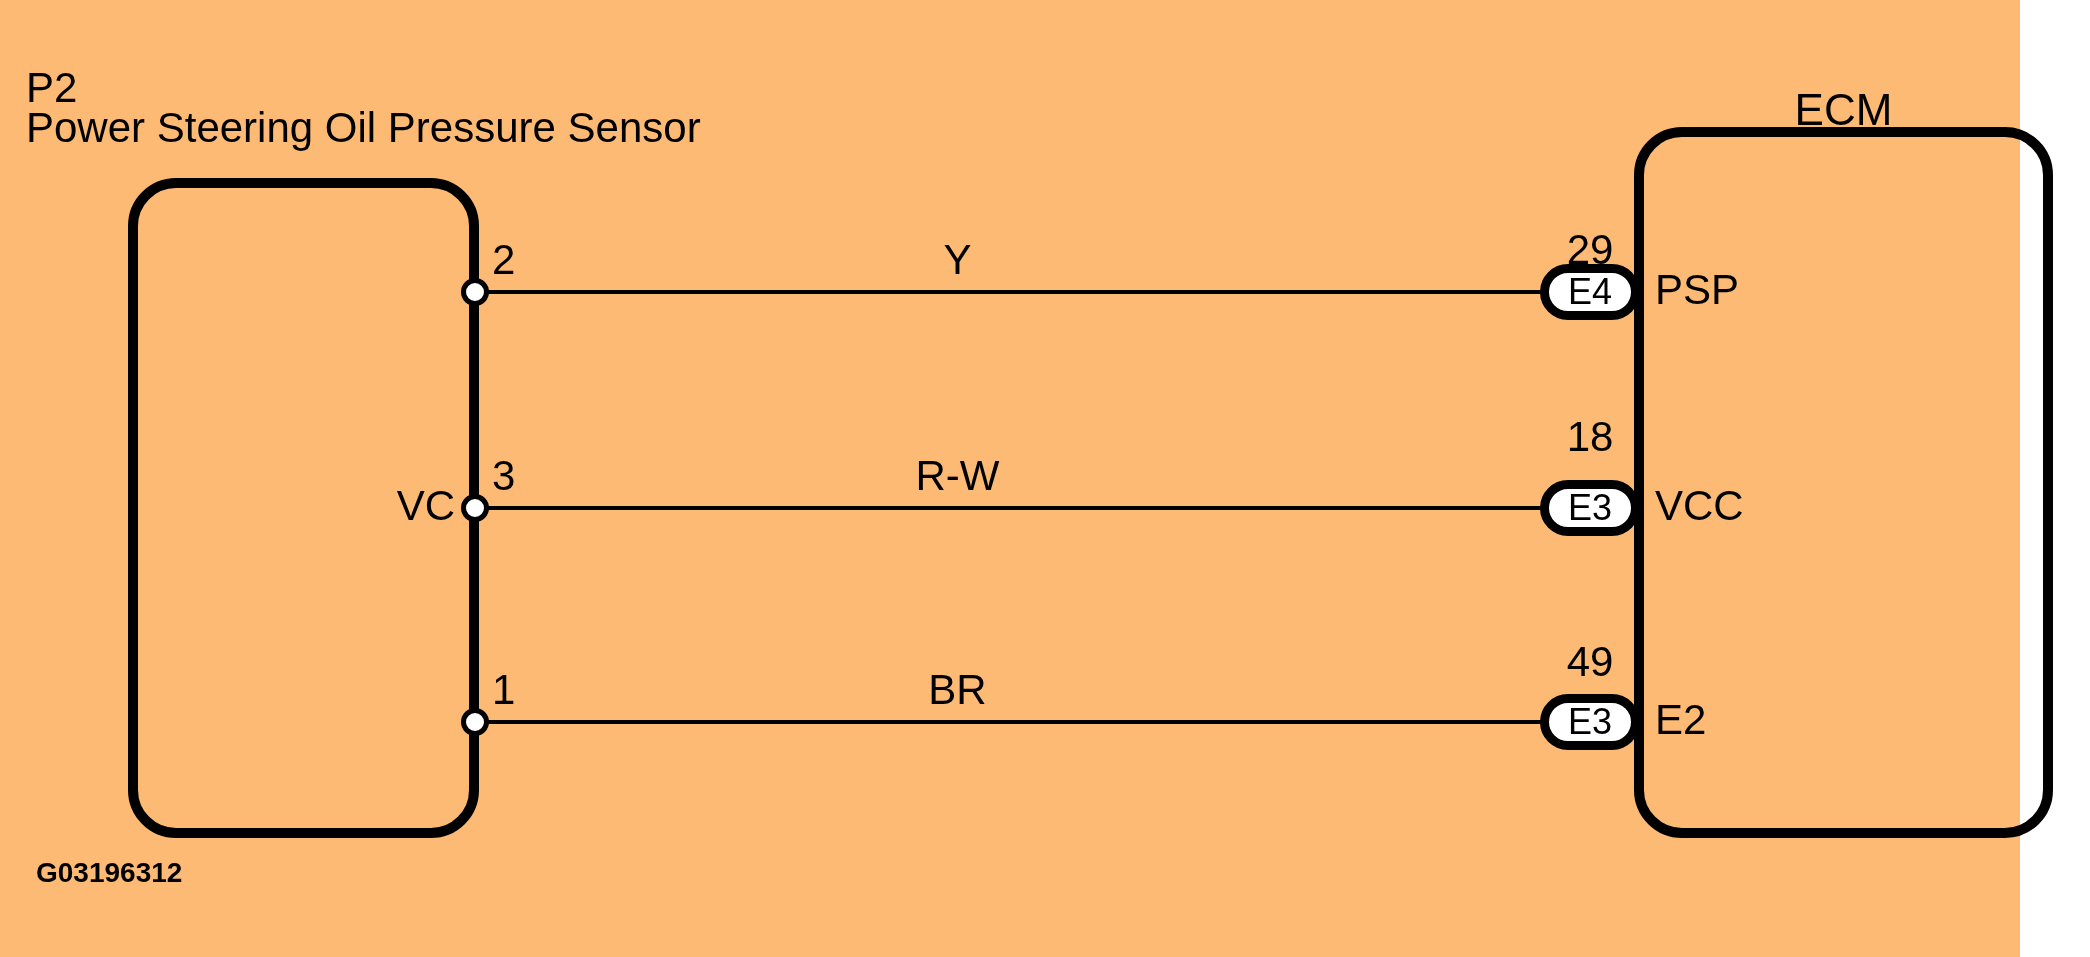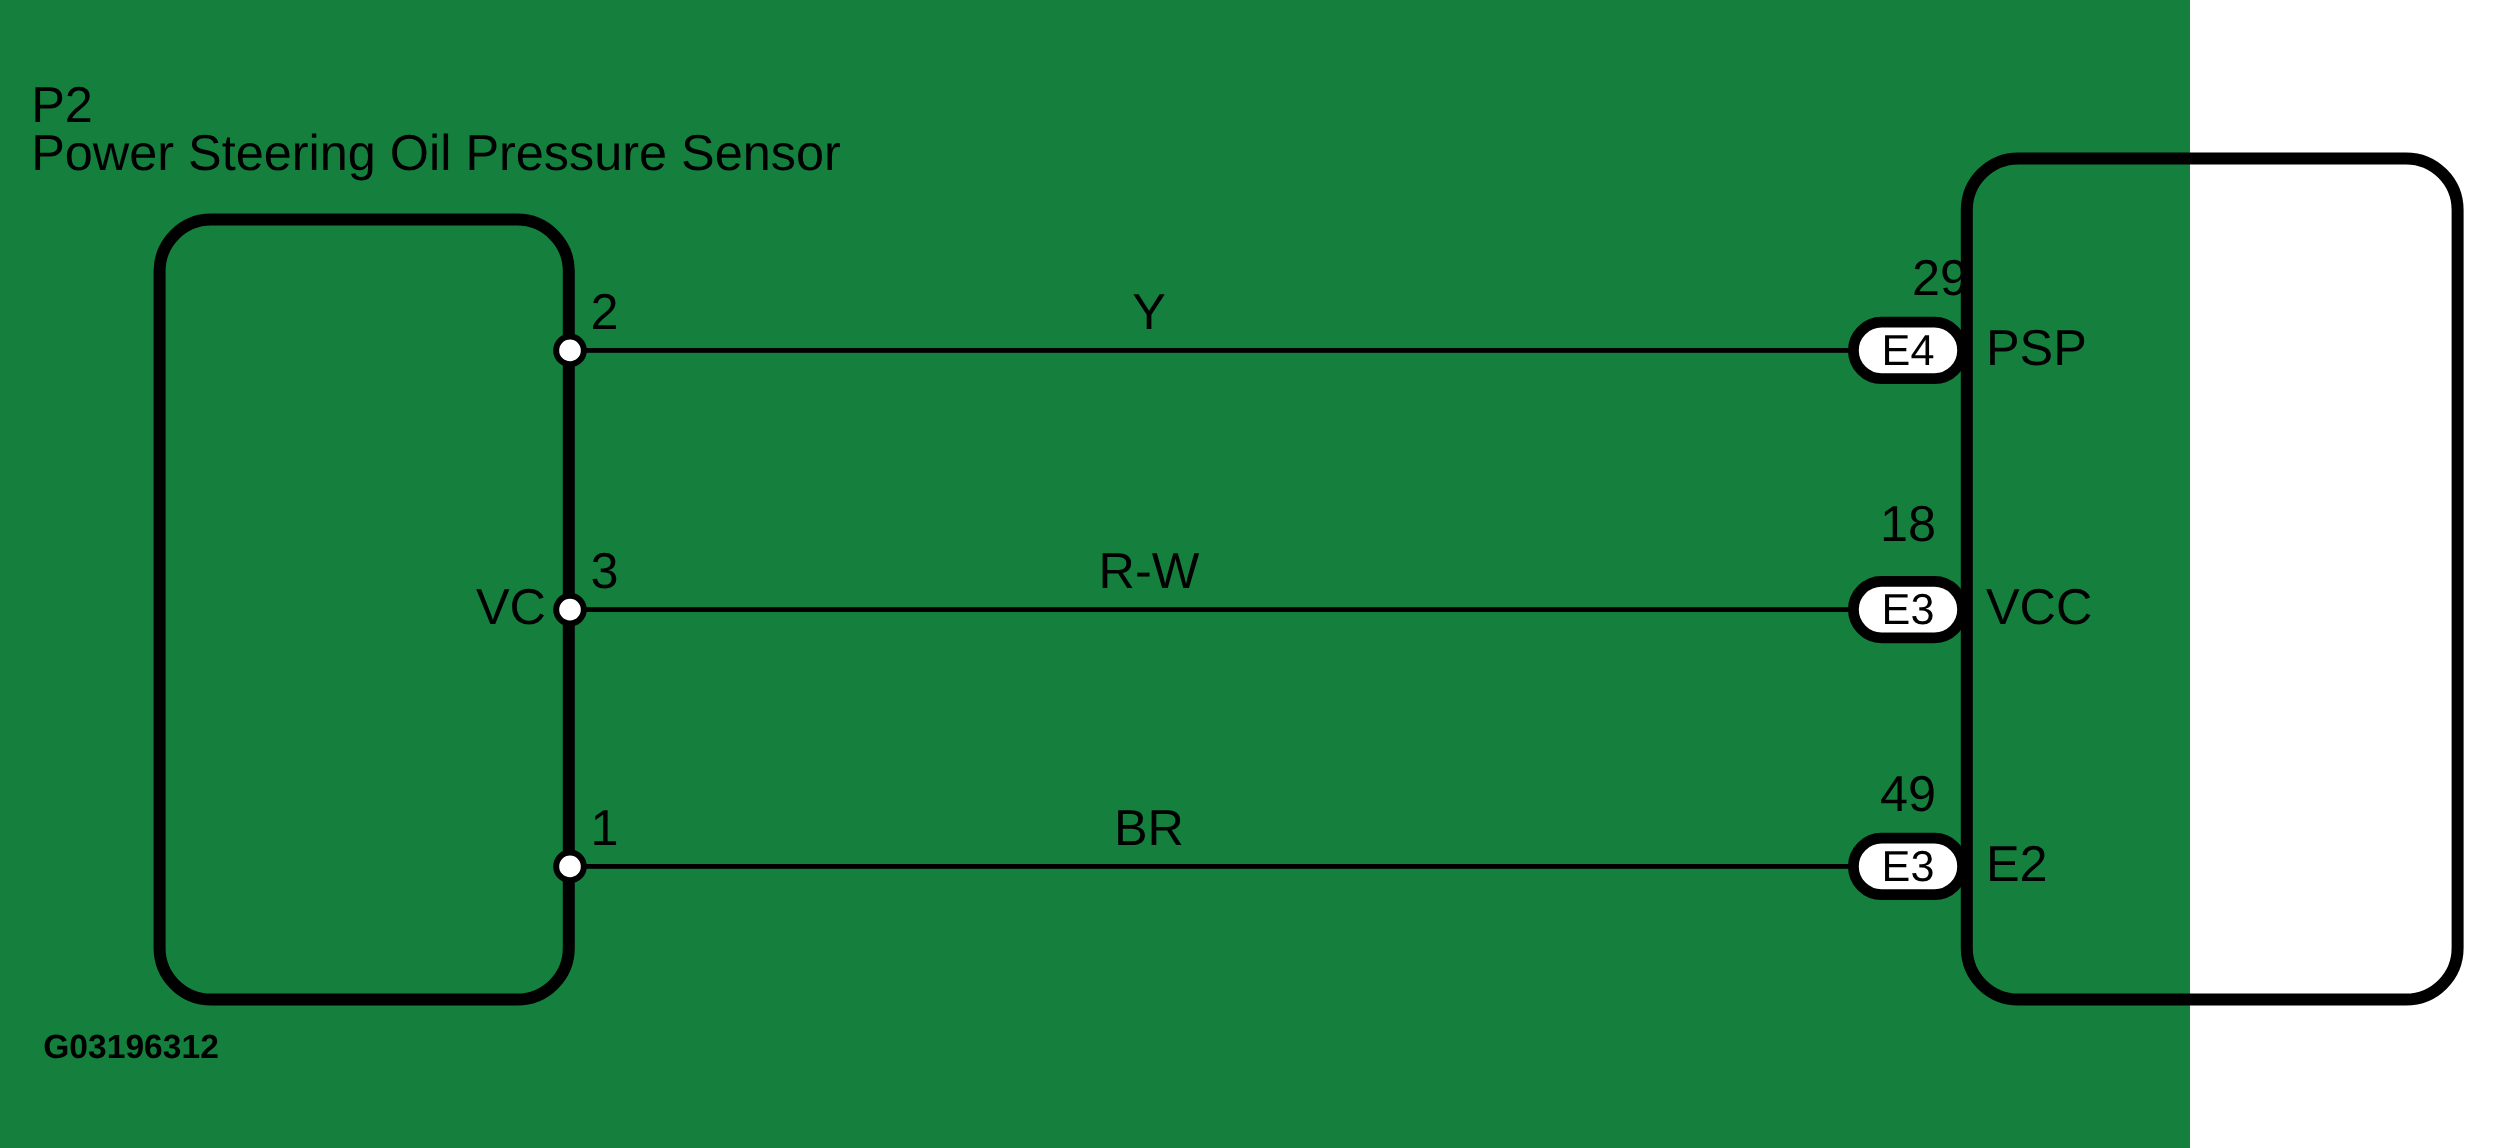--- a/index.html
+++ b/index.html
@@ -5,23 +5,23 @@
   html, body {
     margin: 0;
     padding: 0;
     background: #ffffff;
     width: 2090px;
     height: 957px;
     overflow: hidden;
   }
   .stage {
     position: relative;
-    width: 1825px;
+    width: 2020px;
     height: 957px;
-    background: #15803d;
+    background: #fdba74;
     font-family: "Liberation Sans", sans-serif;
     color: #000000;
   }
   .abs { position: absolute; }
   .txt {
     font-family: "Liberation Sans", sans-serif;
     color: #000000;
     white-space: nowrap;
     line-height: 44px;
     font-size: 42px;
@@ -98,27 +98,28 @@
 </head>
 <body>
 
 <div class="stage">
 
   <div class="abs txt" style="left:26px; top:66px;">P2</div>
   <div class="abs txt" style="left:26px; top:106px;">Power Steering Oil Pressure Sensor</div>
 
   <div class="abs box sensor-box" style="left:128px; top:178px; width:351px; height:660px;"></div>
 
+  <div class="abs txt ecm-title" style="top:87px;">ECM</div>
   <div class="abs box ecm-box" style="left:1634px; top:127px; width:419px; height:711px;"></div>
 
   <div class="abs wire" style="left:486px; top:290px; width:1058px;"></div>
   <div class="abs pin-circle" style="left:461px; top:278px;"></div>
   <div class="abs txt pin-number" style="top:238px;">2</div>
   <div class="abs txt wire-label" style="top:238px;">Y</div>
-  <div class="abs txt terminal-number" style="top:210px;text-align:right;">29</div>
+  <div class="abs txt terminal-number" style="top:228px;">29</div>
   <div class="abs oval" style="left:1540px; top:264px;">
     <span class="txt code">E4</span>
   </div>
   <div class="abs txt ecm-pin-label" style="top:268px;">PSP</div>
 
   <div class="abs wire" style="left:486px; top:506px; width:1058px;"></div>
   <div class="abs txt left-pin-label" style="top:484px;">VC</div>
   <div class="abs pin-circle" style="left:461px; top:494px;"></div>
   <div class="abs txt pin-number" style="top:454px;">3</div>
   <div class="abs txt wire-label" style="top:454px;">R-W</div>

